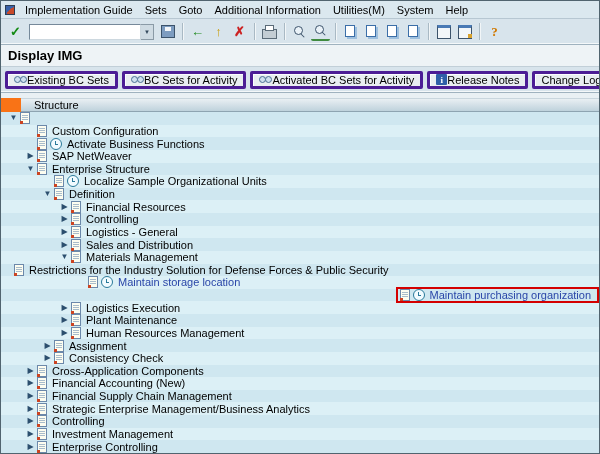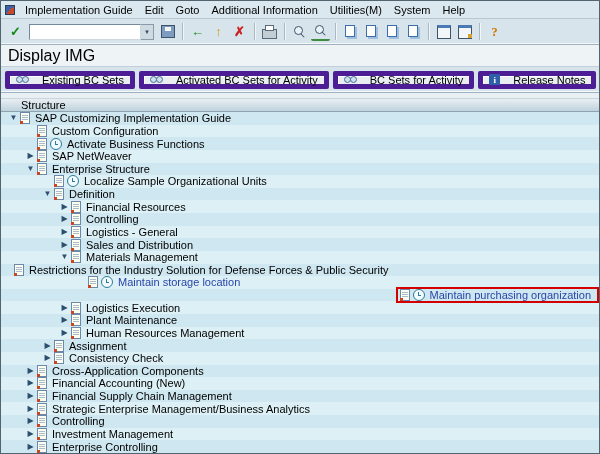--- a/index.html
+++ b/index.html
@@ -71,30 +71,30 @@
     border-top:3px solid #4a7ab5;
   }
   .ic-shortcut::after{content:"";position:absolute;right:2px;bottom:3px;width:4px;height:4px;background:#d8a12c;}
   .ic-help{font-family:"Liberation Serif",serif;}
   
   .titlebar{
     height:22px;flex:0 0 22px;background:#eef3f6;
     border-bottom:1px solid #c2cfd8;
     display:flex;align-items:center;padding:0 7px;
   }
-  .title{font-size:16px;font-weight:normal;}
+  .title{font-size:13px;font-weight:bold;}
   
   .appbar{
     height:26px;flex:0 0 26px;background:#d8e4ec;
     border-bottom:1px solid #9fb2bf;box-shadow:inset 0 -1px 0 #f4f8fa;
     display:flex;align-items:center;padding:0 4px;
   }
   .app-btn{
-    display:inline-flex;align-items:center;gap:13px;
-    background:#e9eef1;border:5px solid #4c1d95;border-radius:2px;
+    display:inline-flex;align-items:center;gap:0;
+    background:#e9eef1;border:3px solid #4c1d95;border-radius:2px;
     height:18px;padding:0 6px;margin-right:4px;
     font:11px "Liberation Sans",sans-serif;color:#000;
     box-shadow:inset 1px 1px 0 #fbfdfe;cursor:default;white-space:nowrap;
   }
   .push-right{margin-left:auto;}
   .btn-ic{display:inline-block;position:relative;}
   .ic2-glasses{width:13px;height:7px;}
   .ic2-glasses::before,.ic2-glasses::after{
     content:"";position:absolute;top:0;width:5px;height:5px;border:1px solid #4a6f94;
     border-radius:50%;background:#cfe0ee;
@@ -105,21 +105,21 @@
     width:11px;height:11px;background:#2f5fa8;border-radius:1px;
     display:inline-flex;align-items:center;justify-content:center;
   }
   .ic2-info::after{content:"i";color:#fff;font:bold 9px "Liberation Serif",serif;}
   
   .subgap{height:5px;flex:0 0 5px;background:#e9f0f4;}
   .structure-header{
     height:14px;flex:0 0 14px;
     background:linear-gradient(#e9eff3,#bfd2dc);
     border-bottom:1px solid #8ea4b1;border-top:1px solid #c9d6de;
-    display:flex;align-items:center;padding:0 20px;
+    display:flex;align-items:center;padding:0 13px;margin-left:20px;
   }
   
   .tree{flex:1;display:flex;flex-direction:column;overflow:hidden;background:#d8ecf3;}
   .tree-row{flex:1;display:flex;align-items:center;white-space:nowrap;}
   .tree-row:nth-child(odd){background:#cfe7f0;}
   .tree-row:nth-child(even){background:#dcf0f6;}
   .expander{
     flex:0 0 13px;width:13px;text-align:center;
     font-size:8px;color:#2c4f6e;line-height:1;
   }
@@ -146,21 +146,21 @@
     padding:0 4px 0 2px;position:relative;z-index:2;
   }
 </style>
 </head>
 <body>
 
 <div class="window">
   <div class="menubar">
     <span class="win-icon"></span>
   <span class="menu-item">Implementation Guide</span>
-      <span class="menu-item">Edit</span>
+      <span class="menu-item">Sets</span>
       <span class="menu-item">Goto</span>
       <span class="menu-item">Additional Information</span>
       <span class="menu-item">Utilities(M)</span>
       <span class="menu-item">System</span>
       <span class="menu-item">Help</span>
     </div>
   <div class="toolbar">
       <span class="tb-icon ic-enter" style="color: rgb(19, 138, 19);">✓</span>
       <span class="cmd-wrap">
         <input class="cmd-input" style="">
@@ -190,43 +190,42 @@
   <div class="titlebar">
     <span class="title">Display IMG</span>
   </div>
   <div class="appbar">
       <button class="app-btn">
         <span class="btn-ic ic2-glasses"></span>
         <span class="btn-label">Existing BC Sets</span>
       </button>
       <button class="app-btn">
         <span class="btn-ic ic2-glasses"></span>
-        <span class="btn-label">Activated BC Sets for Activity</span>
+        <span class="btn-label">BC Sets for Activity</span>
       </button>
       <button class="app-btn">
         <span class="btn-ic ic2-glasses"></span>
-        <span class="btn-label">BC Sets for Activity</span>
+        <span class="btn-label">Activated BC Sets for Activity</span>
       </button>
       <button class="app-btn">
         <span class="btn-ic ic2-info"></span>
         <span class="btn-label">Release Notes</span>
       </button>
       <button class="app-btn push-right">
         <span class="btn-label">Change Log</span>
       </button>
     </div>
   <div class="subgap"></div>
   <div class="structure-header">
     <span>Structure</span>
   </div>
   <div class="tree">
       <div class="tree-row" style="padding-left: 6px;">
         <span class="expander">▼</span>
         <span class="icon-doc"></span>
-        <span class="tree-label">SAP Customizing Implementation Guide</span>
       </div>
       <div class="tree-row" style="padding-left: 23px;">
         <span class="expander"></span>
         <span class="icon-doc"></span>
         <span class="tree-label">Custom Configuration</span>
       </div>
       <div class="tree-row" style="padding-left: 23px;">
         <span class="expander"></span>
         <span class="icon-doc"></span>
         <span class="icon-activity"></span>

